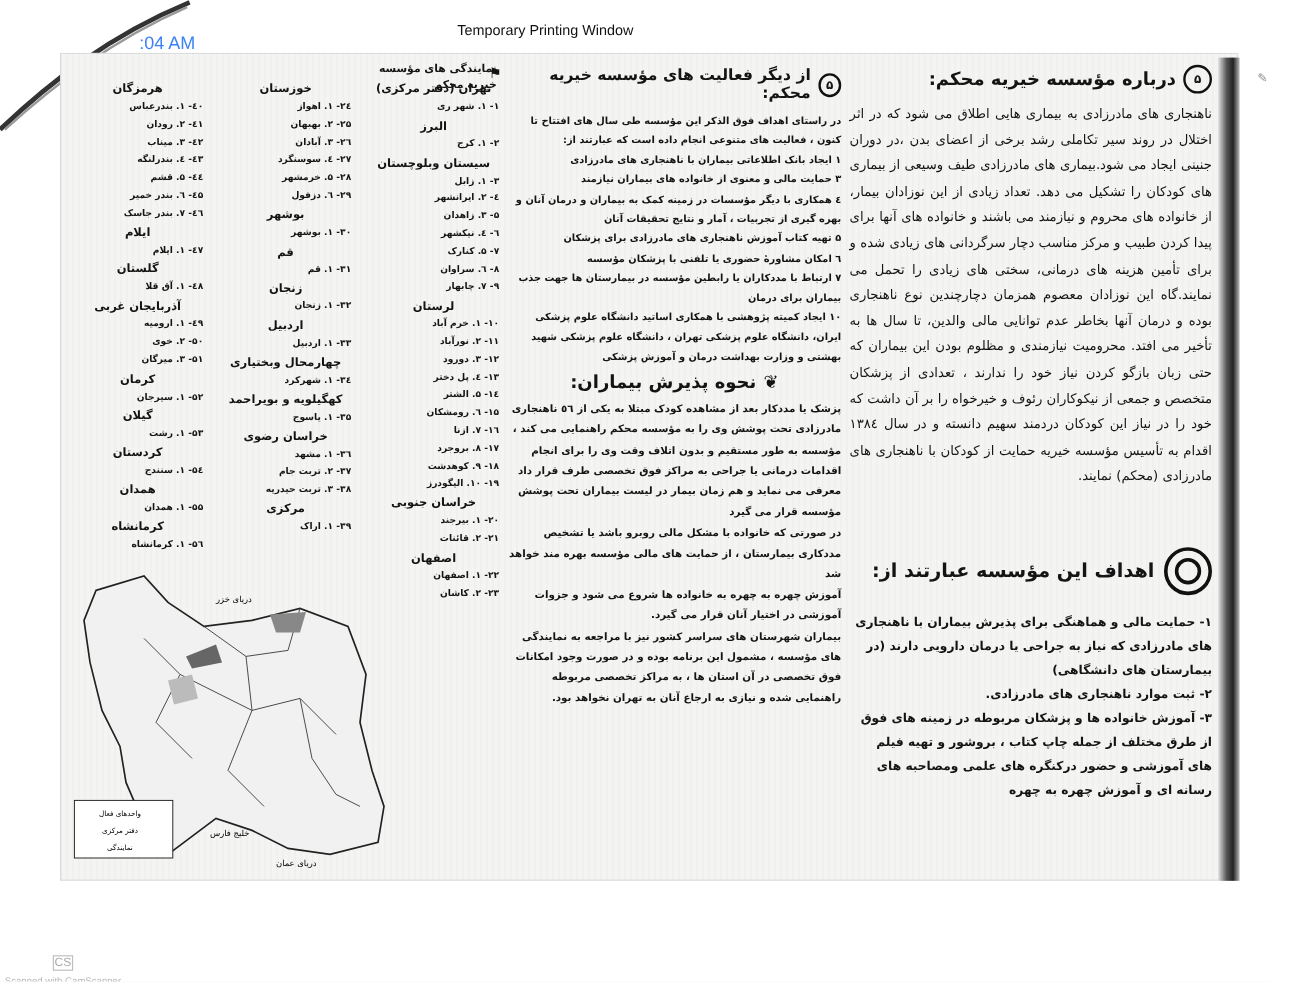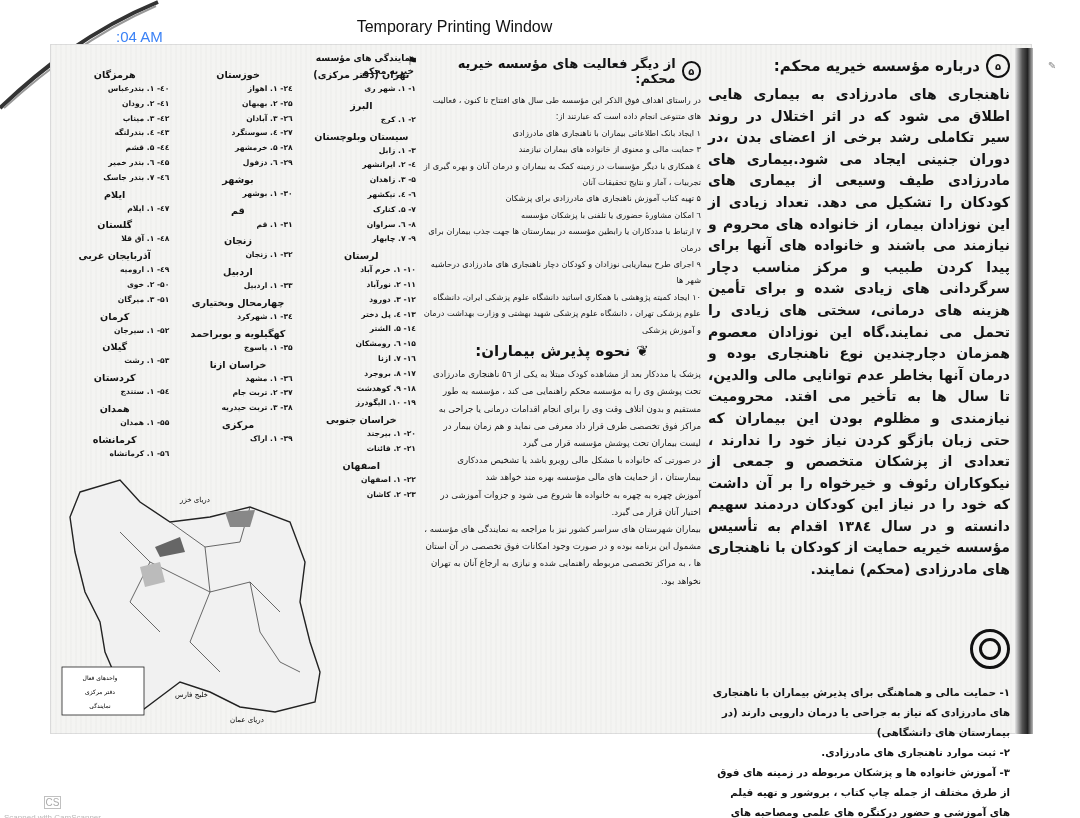--- a/index.html
+++ b/index.html
@@ -1,30 +1,30 @@
 <!DOCTYPE html>
 <html><head>
 <meta charset="utf-8">
 <style>
   html,body{margin:0;padding:0;}
   body{width:1080px;height:818px;background:#ffffff;position:relative;overflow:hidden;font-family:"DejaVu Sans",sans-serif;color:#141414;}
-  .hdr-title{position:absolute;top:18px;left:0;width:909px;text-align:center;font-family:"Liberation Sans",sans-serif;font-size:16px;color:#111;}
+  .hdr-title{position:absolute;top:18px;left:0;width:909px;text-align:center;font-family:"Liberation Sans",sans-serif;font-size:12px;color:#111;}
   .hdr-time{position:absolute;top:28px;left:116px;font-family:"Liberation Sans",sans-serif;font-size:15px;color:#3b82f6;}
   .curl{position:absolute;top:0;left:0;width:160px;height:110px;}
   .paper{position:absolute;top:44px;left:50px;width:982px;height:690px;background:#f4f4f2;box-shadow:0 0 0 1px #ddd inset;}
   .paper::after{content:"";position:absolute;inset:0;background:repeating-linear-gradient(90deg,rgba(0,0,0,0.015) 0 2px,transparent 2px 5px);pointer-events:none;}
   .edge{position:absolute;top:48px;left:1015px;width:18px;height:686px;background:linear-gradient(90deg,#e6e6e6,#555 40%,#222 70%,#bbb);}
   .col{position:absolute;direction:rtl;text-align:right;}
   .col-right{left:708px;top:54px;width:302px;}
   .col-mid{left:423px;top:56px;width:278px;}
   .col-left{left:56px;top:52px;width:364px;}
   .h1{font-weight:bold;font-size:15px;margin:0 0 6px 0;display:flex;align-items:center;gap:6px;}
   .h1 .ic{display:inline-flex;width:20px;height:20px;border:2px solid #111;border-radius:50%;align-items:center;justify-content:center;font-size:10px;}
-  .para{font-size:14px;line-height:21.6px;font-weight:bold;text-align:justify;text-align-last:right;}
-  .small{font-size:8.2px;line-height:16.4px;font-weight:normal;}
+  .para{font-size:11px;line-height:21.6px;font-weight:normal;text-align:justify;text-align-last:right;}
+  .small{font-size:8.2px;line-height:16.4px;font-weight:bold;}
   .goals .item{font-size:10.2px;line-height:20px;font-weight:bold;}
   .target{width:34px;height:34px;border:3px solid #111;border-radius:50%;display:inline-flex;align-items:center;justify-content:center;}
   .target::before{content:"";width:16px;height:16px;border:3px solid #111;border-radius:50%;}
   .goals-h{display:flex;align-items:center;gap:8px;font-weight:bold;font-size:16px;margin:0 0 14px 0;}
   .rep-cols{display:flex;flex-direction:row;gap:6px;}
   .rep-col{flex:1;}
   .prov{font-weight:bold;font-size:9.6px;margin:3px 0 2px 0;text-align:center;}
   .city{font-size:7.6px;line-height:14.8px;font-weight:bold;padding-right:4px;}
   .rep-title{font-weight:bold;font-size:9px;text-align:right;line-height:13px;}
   .map{position:absolute;left:60px;top:472px;width:270px;height:255px;}
@@ -50,40 +50,40 @@
   <div class="h1">
     <span class="ic">۵</span>
     <span>درباره مؤسسه خیریه محکم:</span>
   </div>
   <div class="para">ناهنجاری های مادرزادی به بیماری هایی اطلاق می شود که در اثر اختلال در روند سیر تکاملی رشد برخی از اعضای بدن ،در دوران جنینی ایجاد می شود.بیماری های مادرزادی طیف وسیعی از بیماری های کودکان را تشکیل می دهد. تعداد زیادی از این نوزادان بیمار، از خانواده های محروم و نیازمند می باشند و خانواده های آنها برای پیدا کردن طبیب و مرکز مناسب دچار سرگردانی های زیادی شده و برای تأمین هزینه های درمانی، سختی های زیادی را تحمل می نمایند.گاه این نوزادان معصوم همزمان دچارچندین نوع ناهنجاری بوده و درمان آنها بخاطر عدم توانایی مالی والدین، تا سال ها به تأخیر می افتد. محرومیت نیازمندی و مظلوم بودن این بیماران که حتی زبان بازگو کردن نیاز خود را ندارند ، تعدادی از پزشکان متخصص و جمعی از نیکوکاران رئوف و خیرخواه را بر آن داشت که خود را در نیاز این کودکان دردمند سهیم دانسته و در سال ۱۳۸٤ اقدام به تأسیس مؤسسه خیریه حمایت از کودکان با ناهنجاری های مادرزادی (محکم) نمایند.</div>
 
   <div style="height:48px"></div>
   <div class="goals">
     <div class="goals-h">
       <span class="target"></span>
+      <span>اهداف این مؤسسه عبارتند از:</span>
     </div>
     <div class="item">۱- حمایت مالی و هماهنگی برای پذیرش بیماران با ناهنجاری های مادرزادی که نیاز به جراحی یا درمان دارویی دارند (در بیمارستان های دانشگاهی)</div>
     <div class="item">۲- ثبت موارد ناهنجاری های مادرزادی.</div>
     <div class="item">۳- آموزش خانواده ها و پزشکان مربوطه در زمینه های فوق از طرق مختلف از جمله چاپ کتاب ، بروشور و تهیه فیلم های آموزشی و حضور درکنگره های علمی ومصاحبه های رسانه ای و آموزش چهره به چهره</div>
   </div>
 </div>
 
 <div class="col col-mid">
   <div class="h1" style="font-size:13px">
     <span class="ic" style="width:16px;height:16px">۵</span>
     <span>از دیگر فعالیت های مؤسسه خیریه محکم:</span>
   </div>
   <div class="small">در راستای اهداف فوق الذکر این مؤسسه طی سال های افتتاح تا کنون ، فعالیت های متنوعی انجام داده است که عبارتند از:</div>
   <div class="small">۱ ایجاد بانک اطلاعاتی بیماران با ناهنجاری های مادرزادی</div>
   <div class="small">۳ حمایت مالی و معنوی از خانواده های بیماران نیازمند</div>
   <div class="small">٤ همکاری با دیگر مؤسسات در زمینه کمک به بیماران و درمان آنان و بهره گیری از تجربیات ، آمار و نتایج تحقیقات آنان</div>
   <div class="small">۵ تهیه کتاب آموزش ناهنجاری های مادرزادی برای پزشکان</div>
   <div class="small">٦ امکان مشاورهٔ حضوری یا تلفنی با پزشکان مؤسسه</div>
   <div class="small">۷ ارتباط با مددکاران یا رابطین مؤسسه در بیمارستان ها جهت جذب بیماران برای درمان</div>
-  <div class="small">۹ اجرای طرح بیماریابی نوزادان و کودکان دچار ناهنجاری های مادرزادی درحاشیه شهر ها</div>
   <div class="small">۱۰ ایجاد کمیته پژوهشی با همکاری اساتید دانشگاه علوم پزشکی ایران، دانشگاه علوم پزشکی تهران ، دانشگاه علوم پزشکی شهید بهشتی و وزارت بهداشت درمان و آموزش پزشکی</div>
 
   <div class="h1" style="font-size:15px;justify-content:center;margin-top:4px">
     <span>❦</span>
     <span>نحوه پذیرش بیماران:</span>
   </div>
   <div class="small" style="font-size:8.6px;line-height:17.2px">پزشک یا مددکار بعد از مشاهده کودک مبتلا به یکی از ٥٦ ناهنجاری مادرزادی تحت پوشش وی را به مؤسسه محکم راهنمایی می کند ، مؤسسه به طور مستقیم و بدون اتلاف وقت وی را برای انجام اقدامات درمانی یا جراحی به مراکز فوق تخصصی طرف قرار داد معرفی می نماید و هم زمان بیمار در لیست بیماران تحت پوشش مؤسسه قرار می گیرد</div>
   <div class="small" style="font-size:8.6px;line-height:17.2px">در صورتی که خانواده با مشکل مالی روبرو باشد یا تشخیص مددکاری بیمارستان ، از حمایت های مالی مؤسسه بهره مند خواهد شد</div>
   <div class="small" style="font-size:8.6px;line-height:17.2px">آموزش چهره به چهره به خانواده ها شروع می شود و جزوات آموزشی در اختیار آنان قرار می گیرد.</div>
   <div class="small" style="font-size:8.6px;line-height:17.2px">بیماران شهرستان های سراسر کشور نیز با مراجعه به نمایندگی های مؤسسه ، مشمول این برنامه بوده و در صورت وجود امکانات فوق تخصصی در آن استان ها ، به مراکز تخصصی مربوطه راهنمایی شده و نیازی به ارجاع آنان به تهران نخواهد بود.</div>
@@ -139,21 +139,21 @@
         <div class="prov">قم</div>
         <div class="city">۳۱- ۱. قم</div>
         <div class="prov">زنجان</div>
         <div class="city">۳۲- ۱. زنجان</div>
         <div class="prov">اردبیل</div>
         <div class="city">۳۳- ۱. اردبیل</div>
         <div class="prov">چهارمحال وبختیاری</div>
         <div class="city">۳٤- ۱. شهرکرد</div>
         <div class="prov">کهگیلویه و بویراحمد</div>
         <div class="city">۳۵- ۱. یاسوج</div>
-        <div class="prov">خراسان ازنا</div>
+        <div class="prov">خراسان رضوی</div>
         <div class="city">۳٦- ۱. مشهد</div>
         <div class="city">۳۷- ۲. تربت جام</div>
         <div class="city">۳۸- ۳. تربت حیدریه</div>
         <div class="prov">مرکزی</div>
         <div class="city">۳۹- ۱. اراک</div>
       </div>
       <div class="rep-col">
         <div class="prov">هرمزگان</div>
         <div class="city">٤۰- ۱. بندرعباس</div>
         <div class="city">٤۱- ۲. رودان</div>

